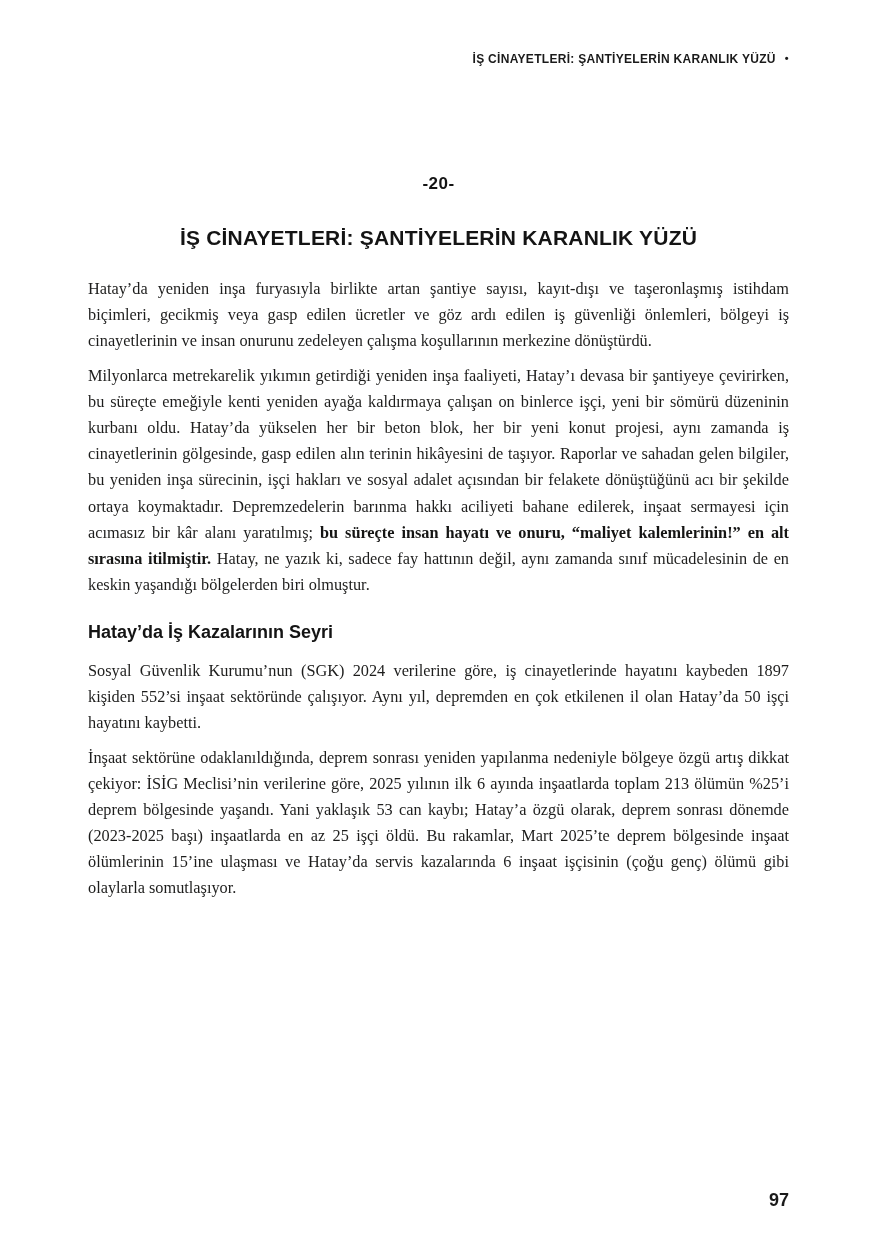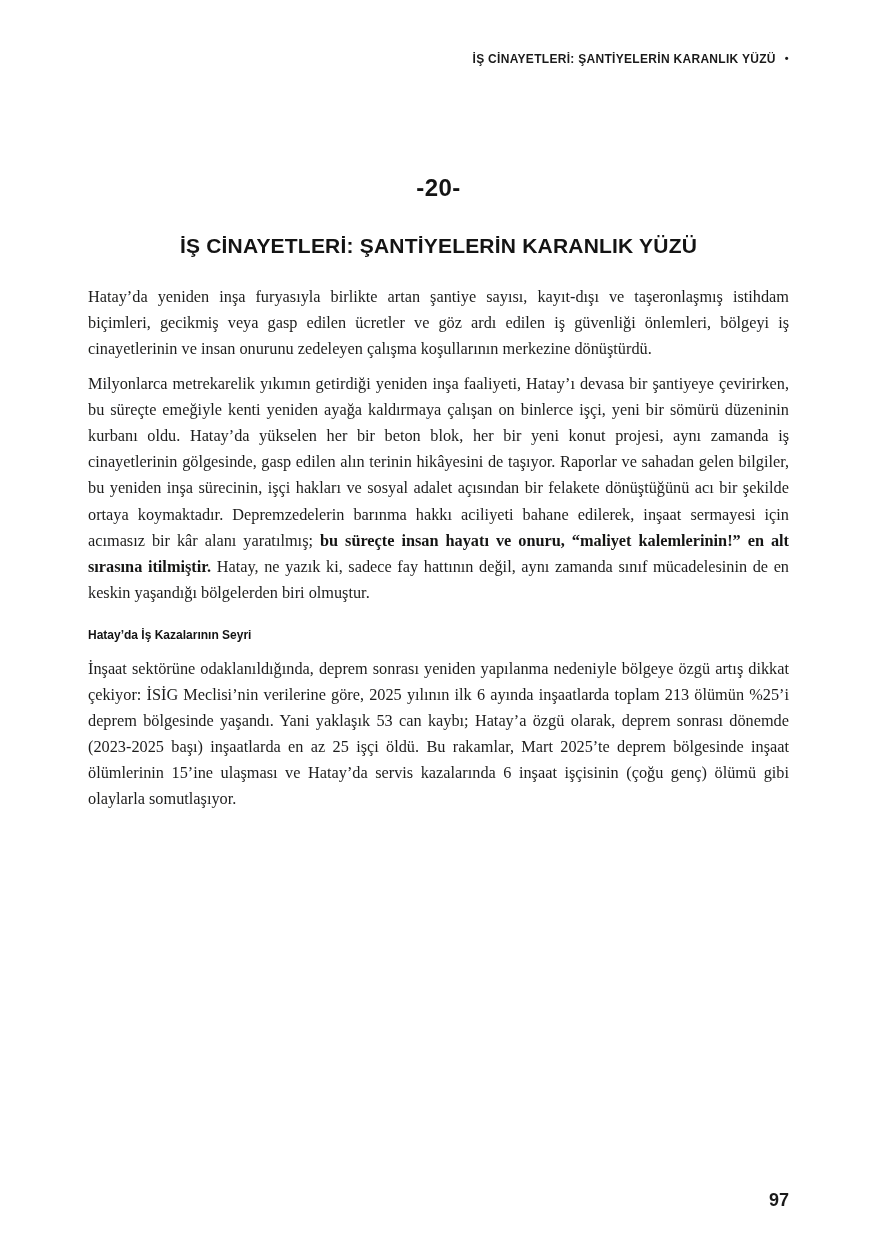--- a/index.html
+++ b/index.html
@@ -31,21 +31,21 @@
     display: inline-block;
     margin-left: 9px;
     font-size: 11px;
     transform: translateY(-1px);
   }
   .chapter-number {
     margin-top: 108px;
     text-align: center;
     font-family: "Liberation Sans", sans-serif;
     font-weight: bold;
-    font-size: 24px;
+    font-size: 17px;
     letter-spacing: 0.5px;
     color: #141414;
   }
   .chapter-title {
     margin: 32px 0 26px 0;
     text-align: center;
     font-family: "Liberation Sans", sans-serif;
     font-weight: bold;
     font-size: 21px;
     letter-spacing: 0.2px;
@@ -64,21 +64,21 @@
     margin: 0 0 9px 0;
     font-family: Liberation Serif, serif;
   }
   .body-text strong {
     font-weight: bold;
     color: #151514;
   }
   .section-heading {
     font-family: "Liberation Sans", sans-serif;
     font-weight: bold;
-    font-size: 12px;
+    font-size: 18px;
     color: #141414;
     margin: 20px 0 11px 0;
     text-align: left;
   }
   .page-number {
     position: absolute;
     right: 88px;
     bottom: 38px;
     font-family: "Liberation Sans", sans-serif;
     font-weight: bold;
@@ -101,20 +101,21 @@
 
   <div class="body-text">
 
     <p>Hatay’da yeniden inşa furyasıyla birlikte artan şantiye sayısı, kayıt-dışı ve taşeronlaşmış istihdam biçimleri, gecikmiş veya gasp edilen ücretler ve göz ardı edilen iş güvenliği önlemleri, bölgeyi iş cinayetlerinin ve insan onurunu zedeleyen çalışma koşullarının merkezine dönüştürdü.</p>
 
     <p><span>Milyonlarca metrekarelik yıkımın getirdiği yeniden inşa faaliyeti, Hatay’ı devasa bir şantiyeye çevirirken, bu süreçte emeğiyle kenti yeniden ayağa kaldırmaya çalışan on binlerce işçi, yeni bir sömürü düzeninin kurbanı oldu. Hatay’da yükselen her bir beton blok, her bir yeni konut projesi, aynı zamanda iş cinayetlerinin gölgesinde, gasp edilen alın terinin hikâyesini de taşıyor. Raporlar ve sahadan gelen bilgiler, bu yeniden inşa sürecinin, işçi hakları ve sosyal adalet açısından bir felakete dönüştüğünü acı bir şekilde ortaya koymaktadır. Depremzedelerin barınma hakkı aciliyeti bahane edilerek, inşaat sermayesi için acımasız bir kâr alanı yaratılmış; </span><strong>bu süreçte insan hayatı ve onuru, “maliyet kalemlerinin!” en alt sırasına itilmiştir.</strong><span> Hatay, ne yazık ki, sadece fay hattının değil, aynı zamanda sınıf mücadelesinin de en keskin yaşandığı bölgelerden biri olmuştur.</span></p>
 
     <h2 class="section-heading">Hatay’da İş Kazalarının Seyri</h2>
 
 
+    <p>Sosyal Güvenlik Kurumu’nun (SGK) 2024 verilerine göre, iş cinayetlerinde hayatını kaybeden 1897 kişiden 552’si inşaat sektöründe çalışıyor. Aynı yıl, depremden en çok etkilenen il olan Hatay’da 50 işçi hayatını kaybetti.</p>
 
 
     <p>İnşaat sektörüne odaklanıldığında, deprem sonrası yeniden yapılanma nedeniyle bölgeye özgü artış dikkat çekiyor: İSİG Meclisi’nin verilerine göre, 2025 yılının ilk 6 ayında inşaatlarda toplam 213 ölümün %25’i deprem bölgesinde yaşandı. Yani yaklaşık 53 can kaybı; Hatay’a özgü olarak, deprem sonrası dönemde (2023-2025 başı) inşaatlarda en az 25 işçi öldü. Bu rakamlar, Mart 2025’te deprem bölgesinde inşaat ölümlerinin 15’ine ulaşması ve Hatay’da servis kazalarında 6 inşaat işçisinin (çoğu genç) ölümü gibi olaylarla somutlaşıyor.</p>
 
   </div>
 
   <div class="page-number">97</div>
 
 </div>
 

